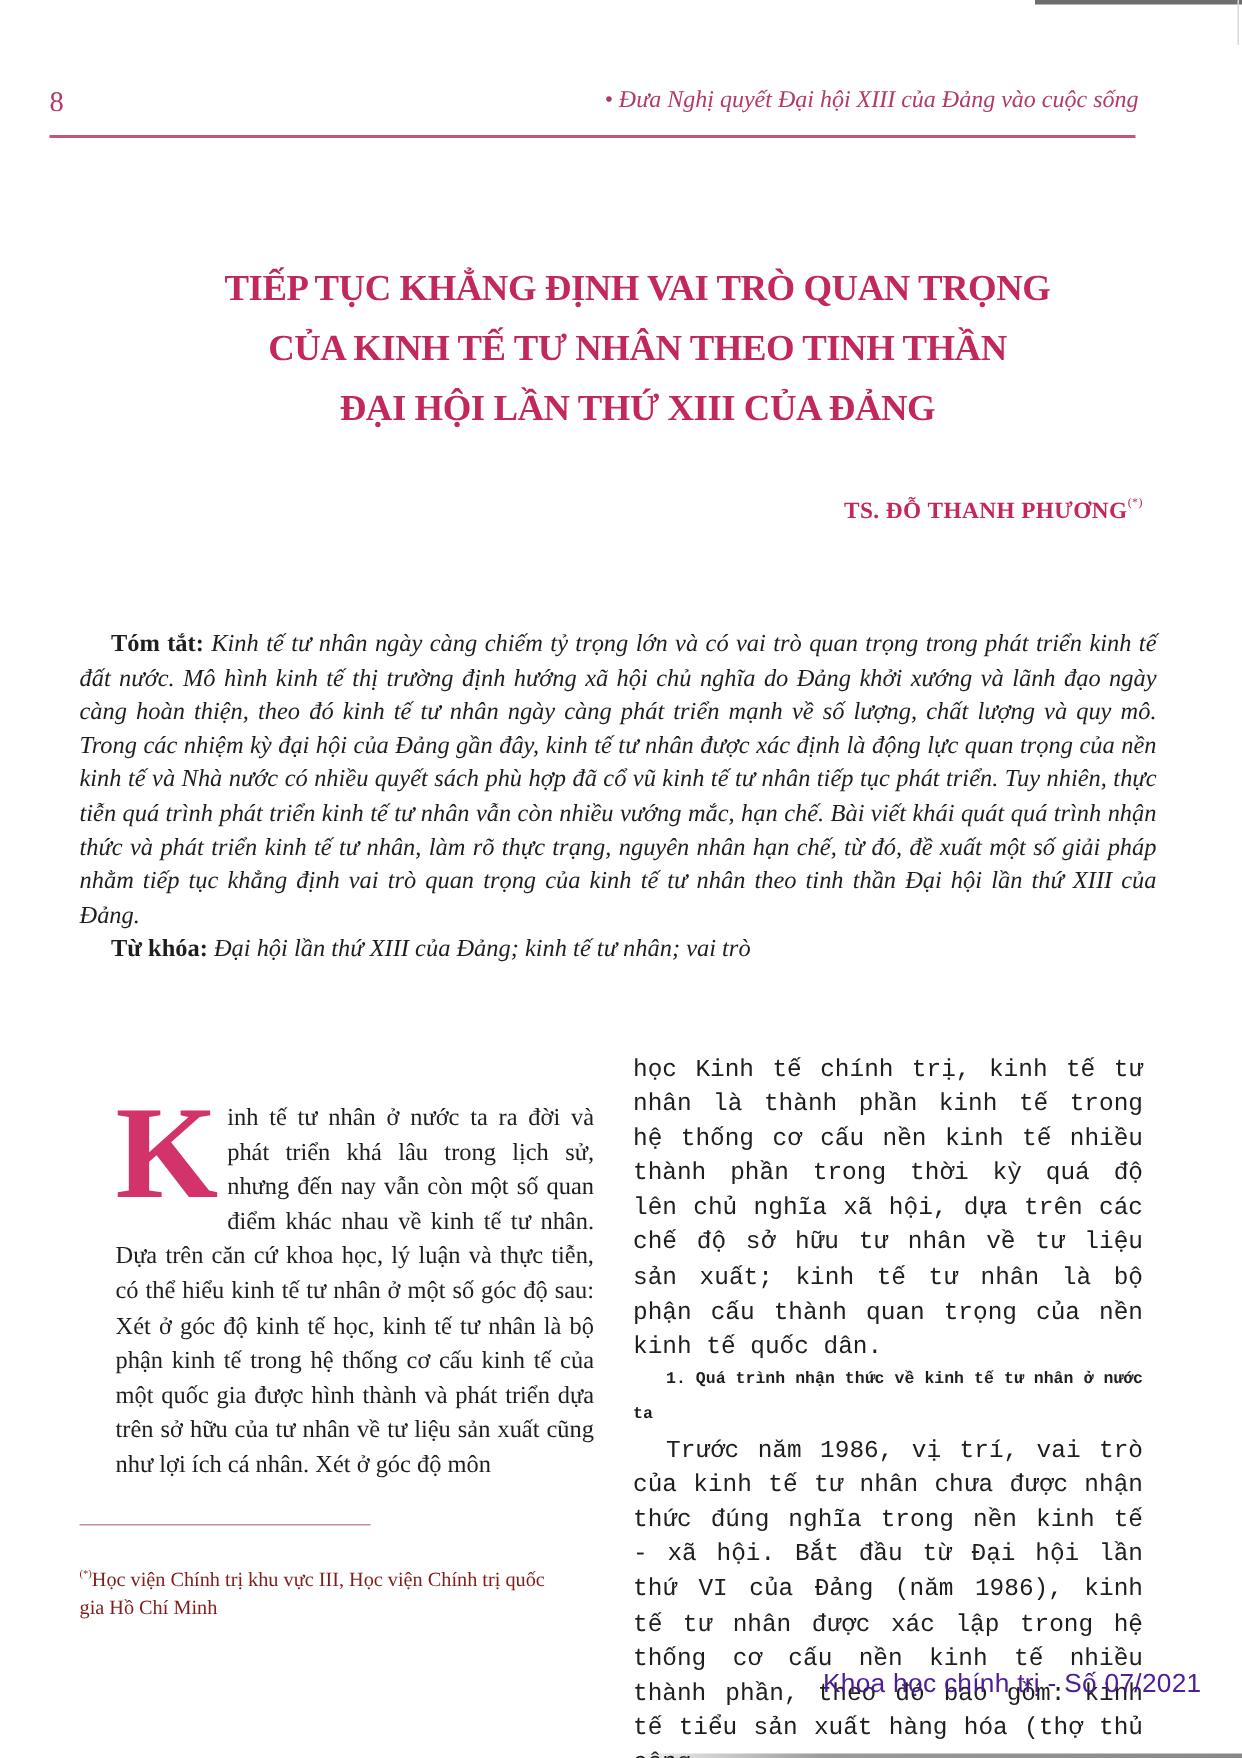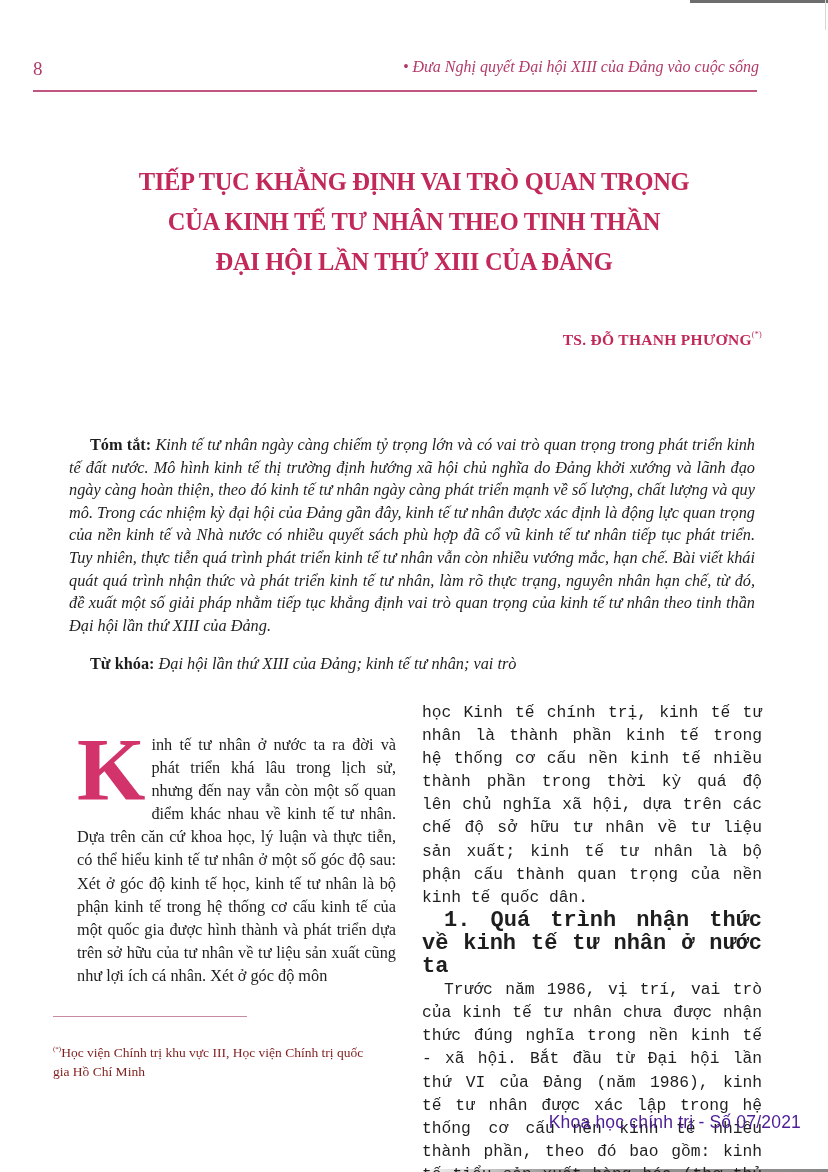--- a/index.html
+++ b/index.html
@@ -18,32 +18,32 @@
   .head-rule { position: absolute; left: 33px; top: 90px; width: 724px; height: 2px; background: #c0567f; }
 
   .title { position: absolute; left: 100px; top: 158px; width: 620px; text-align: center;
     font-weight: bold; color: #c2285a; font-size: 24.5px; line-height: 40px; letter-spacing: -0.3px; }
   .title div { white-space: nowrap; }
 
   .author { position: absolute; right: 66px; top: 330px; font-weight: bold; color: #c2285a; font-size: 15.5px; letter-spacing: 0.3px; white-space: nowrap; }
   .author sup { font-size: 8px; font-weight: normal; vertical-align: 8px; }
 
   .abstract { position: absolute; left: 53px; top: 418px; width: 718px; font-size: 16.3px; line-height: 22.6px; text-align: justify; }
-  .abstract p { margin: 16px; text-indent: 21px; }
+  .abstract p { margin: 0; text-indent: 21px; }
   .abstract .lbl { font-weight: bold; font-style: normal; }
   .abstract .it { font-style: italic; }
 
   .col { position: absolute; font-size: 16.3px; line-height: 23.1px; text-align: justify; }
   .col-left { left: 77px; top: 733px; width: 319px; }
   .col-right { left: 422px; top: 701px; width: 340px; font-family: Liberation Mono, monospace; }
   .col p { margin: 0; }
   .indent { text-indent: 22px; }
   .drop-cap { float: left; font-size: 88px; line-height: 66px; height: 68px; color: #d2336a; font-weight: bold;
     margin: 4px 6px 0 0; padding: 0; font-family: "Liberation Serif", serif; }
-  .section-head { font-weight: bold; text-indent: 22px; font-size: 22px; }
+  .section-head { font-weight: bold; text-indent: 22px; font-size: 11px; }
 
   .fn-rule { position: absolute; left: 53px; top: 1016px; width: 194px; height: 1px; background: #c78aa2; }
   .footnote { position: absolute; left: 53px; top: 1040px; width: 325px; font-size: 13.5px; line-height: 19px; color: #7f1d1d; }
   .footnote sup { font-size: 7px; vertical-align: 6px; }
 
   .journal { position: absolute; right: 27px; top: 1112px; font-family: "Liberation Sans", "DejaVu Sans", sans-serif;
     color: #4c1d95; font-size: 17.5px; letter-spacing: 0.2px; white-space: nowrap; }
 </style>
 </head>
 <body>
@@ -51,21 +51,21 @@
 <div class="top-edge"></div>
 <div class="right-edge"></div>
 <div class="bottom-edge"></div>
 
 <header class="running-head">
   <span class="page-number">8</span>
   <span class="running-title">• Đưa Nghị quyết Đại hội XIII của Đảng vào cuộc sống</span>
 </header>
 <div class="head-rule"></div>
 
-<h1 class="title" style="margin:4px;">
+<h1 class="title" style="margin:15px;">
   <div>TIẾP TỤC KHẲNG ĐỊNH VAI TRÒ QUAN TRỌNG</div>
   <div>CỦA KINH TẾ TƯ NHÂN THEO TINH THẦN</div>
   <div>ĐẠI HỘI LẦN THỨ XIII CỦA ĐẢNG</div>
 </h1>
 
 <div class="author">
   <span>TS. ĐỖ THANH PHƯƠNG</span><sup>(*)</sup>
 </div>
 
 <section class="abstract">

